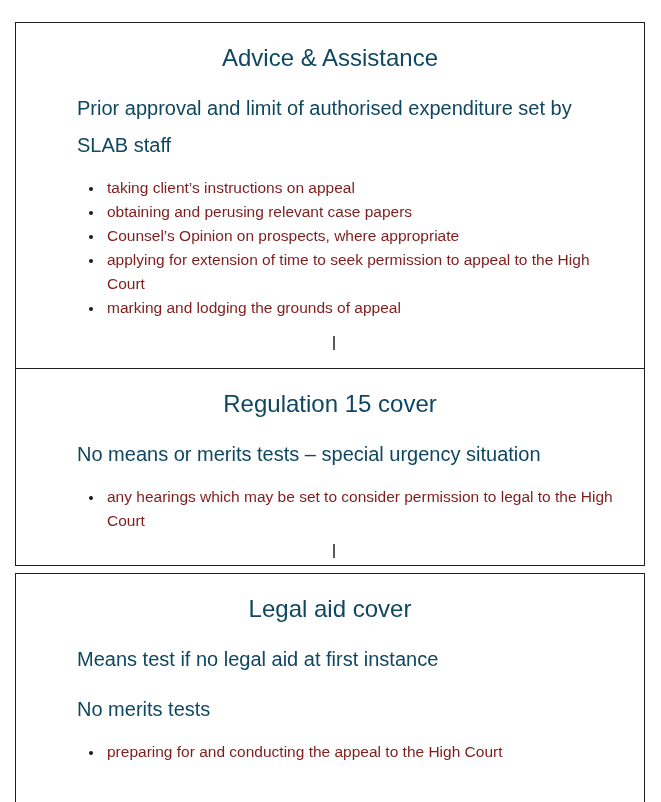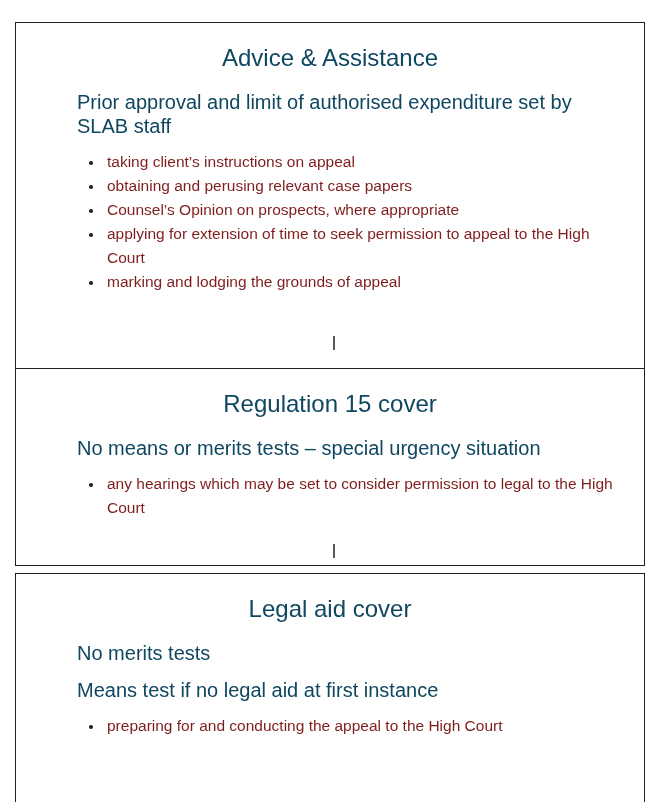--- a/index.html
+++ b/index.html
@@ -42,21 +42,21 @@
     color: #0f4761;
     font-size: 24px;
     font-weight: 400;
     line-height: 28px;
   }
   .box-subtitle {
     margin: 18px 18px 0 61px;
     color: #0f4761;
     font-size: 20px;
     font-weight: 400;
-    line-height: 24px;
+    line-height: 37px;
   }
   .box-subtitle + .box-subtitle {
     margin-top: 13px;
   }
   .bullet-list {
     margin: 12px 0 0 0;
     padding: 0 14px 0 88px;
     list-style: disc outside;
   }
   .bullet-list li {
@@ -92,18 +92,18 @@
   <div class="box-subtitle">No means or merits tests – special urgency situation</div>
   <ul class="bullet-list">
     <li>any hearings which may be set to consider permission to legal to the High Court</li>
   </ul>
 </div>
 
 <div class="connector" id="connector-2"></div>
 
 <div class="flow-box" id="box-3">
   <div class="box-title">Legal aid cover</div>
+  <div class="box-subtitle">Means test if no legal aid at first instance</div>
   <div class="box-subtitle">No merits tests</div>
-  <div class="box-subtitle">Means test if no legal aid at first instance</div>
   <ul class="bullet-list">
     <li>preparing for and conducting the appeal to the High Court</li>
   </ul>
 </div>
 
 </body></html>

